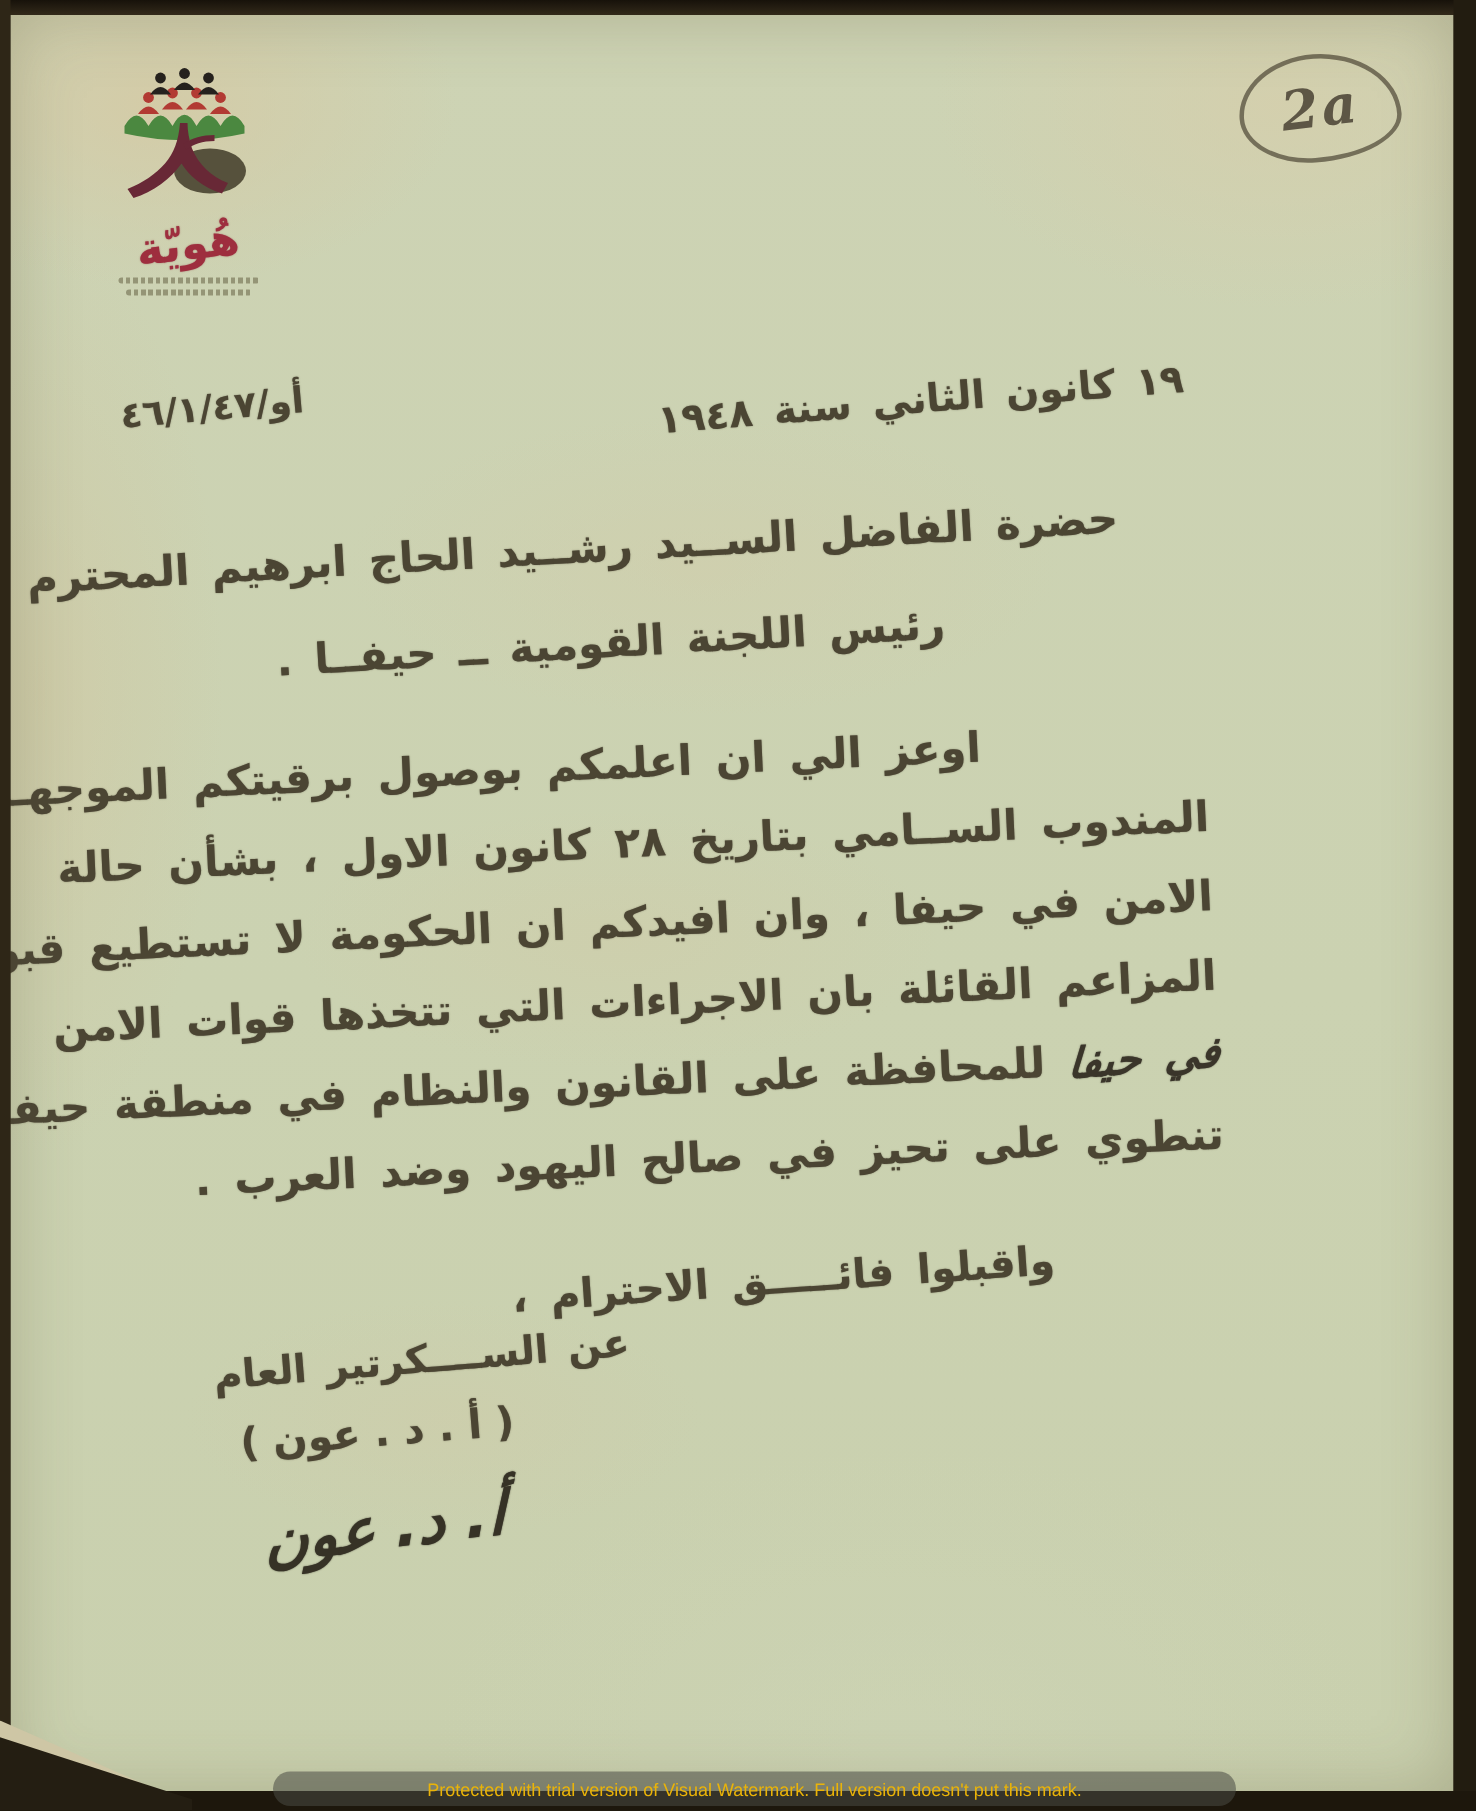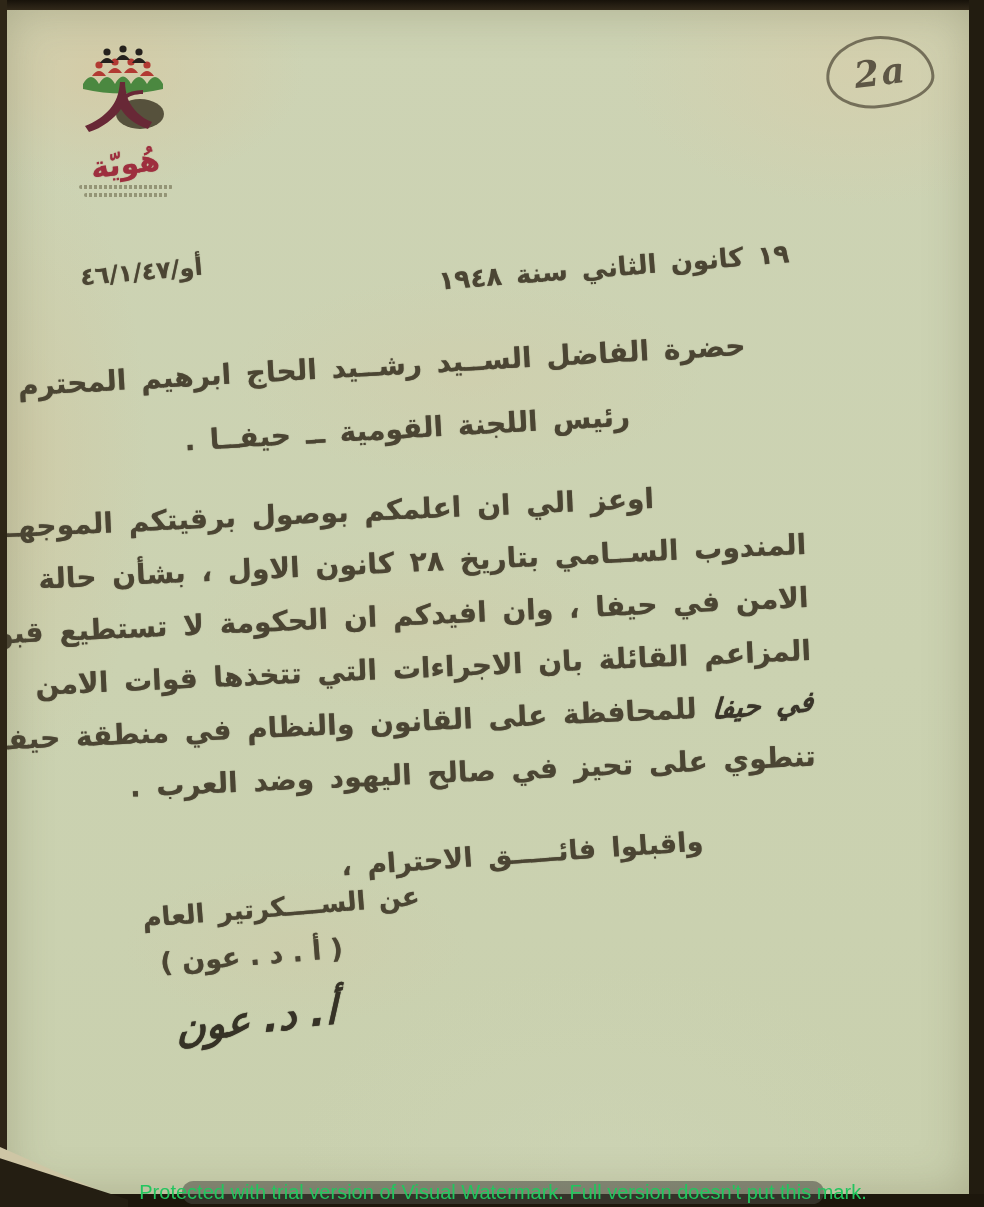--- a/index.html
+++ b/index.html
@@ -84,21 +84,21 @@
   }
   .logo-tag { width:94px; height:4px; margin:4px auto 0 auto; opacity:.75;
     background:repeating-linear-gradient(90deg, rgba(104,100,70,.75) 0 3px, rgba(104,100,70,0) 3px 5px);
     border-radius:2px; }
   .logo-tag.short { width:84px; }
   
   .watermark {
     position:absolute; left:182px; top:1181px; width:642px; height:23px; z-index:50;
     background:rgba(72,74,67,.55); border-radius:12px;
     display:flex; align-items:center; justify-content:center;
-    font-family:"Liberation Sans", sans-serif; font-size:20px; color:#22c55e;
+    font-family:"Liberation Sans", sans-serif; font-size:12px; color:#eab308;
     white-space:nowrap;
   }
 </style>
 </head>
 <body>
 
 <div class="stage">
 
   <div class="paper"></div>
 

